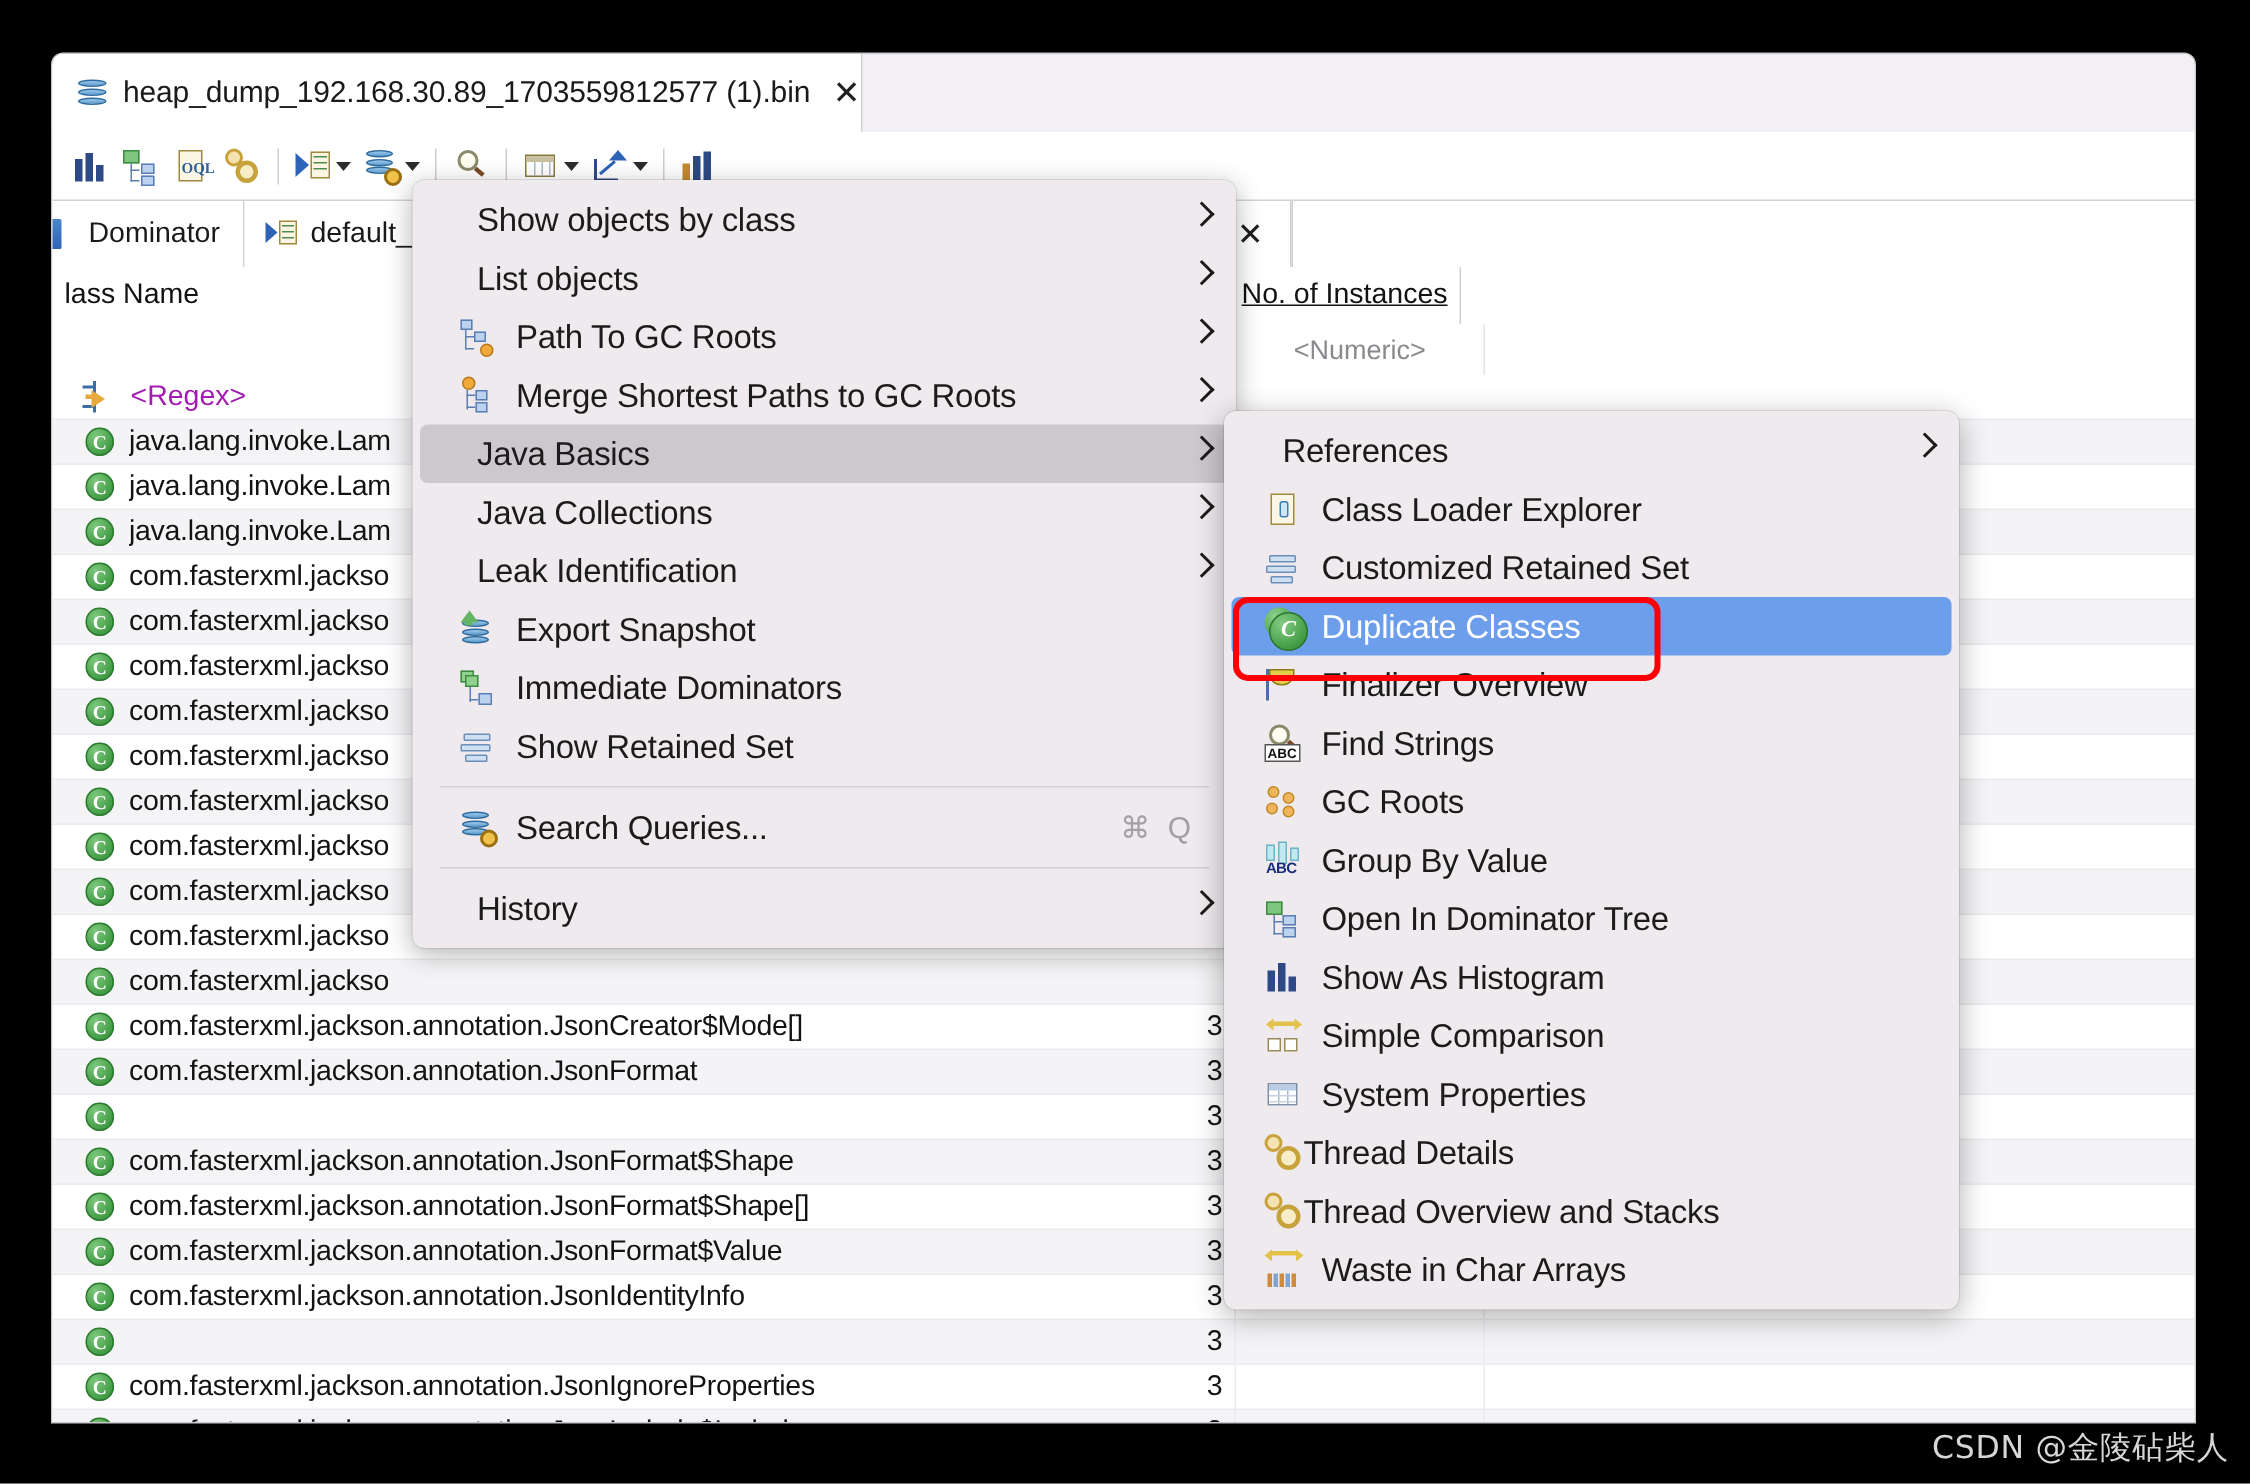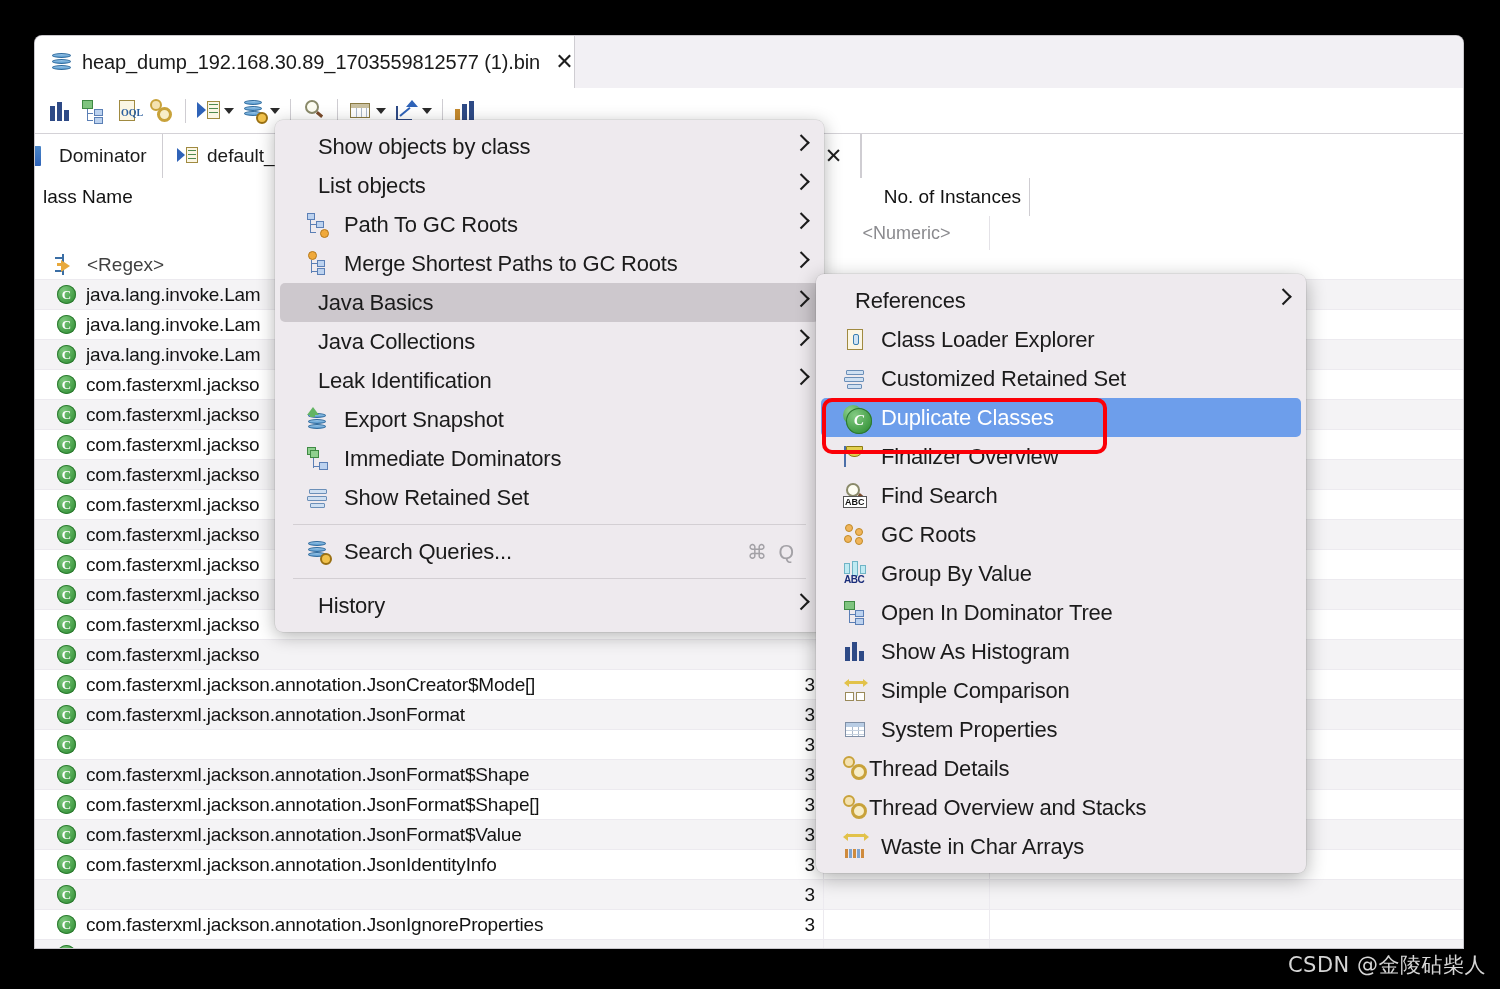--- a/index.html
+++ b/index.html
@@ -148,21 +148,21 @@
   }
   .regex-icon .ar:before{
     content:"";position:absolute;right:0;top:-3px;width:2px;height:8px;background:#3a6ea5;
   }
   .regex-icon .big{
     position:absolute;left:6px;top:5px;width:0;height:0;
     border-top:6px solid transparent;border-bottom:6px solid transparent;
     border-left:9px solid #e8a93c;
   }
   .regex-icon .bigbar{position:absolute;left:2px;top:8px;width:6px;height:3px;background:#e8a93c;}
-  .regex-text{margin-left:10px;font-size:19px;color:#404040;}
+  .regex-text{margin-left:10px;font-size:19px;color:#a21caf;}
 
   
   #ctx-menu{
     position:absolute;left:275px;top:120px;width:549px;
     background:#eeeaee;
     border-radius:8px;
     box-shadow:0 4px 18px rgba(0,0,0,.30), 0 0 0 .5px rgba(0,0,0,.12);
     padding:7px 0 7px 0;
     z-index:40;
   }
@@ -389,21 +389,21 @@
     <div class="vtab" style="left:770px;width:56px;justify-content:center;">
       <span class="vtab-close">✕</span>
     </div>
     <div style="position:absolute;left:826px;top:0;right:0;height:44px;background:#fff;border-left:1px solid #cfcdd2;"></div>
   </div>
 
   <div id="table-area">
     <div id="thead">
       <div class="th" style="left:0;width:625px;">lass Name</div>
       <div class="th num" style="left:625px;width:164px;">Defined Classes</div>
-      <div class="th num" style="left:805px;width:190px;">No. of Instances</div>
+      <div class="th num" style="left:749px;width:190px;text-decoration:underline;">No. of Instances</div>
       <div class="th" style="left:955px;width:473px;border-right:none;"></div>
     </div>
     <div id="filterrow">
       <div class="fcell" style="left:0;width:625px;"></div>
       <div class="fcell num" style="left:625px;width:164px;">&lt;Numeric&gt;</div>
       <div class="fcell num" style="left:789px;width:166px;">&lt;Numeric&gt;</div>
       <div class="fcell" style="left:955px;width:473px;border-right:none;"></div>
     </div>
     <div id="rows">
       <div class="row regex">
@@ -687,21 +687,21 @@
         <i style="position:absolute;left:3px;top:2px;width:17px;height:11px;background:#e2cf4e;border:1.4px solid #8d7c14;box-sizing:border-box;border-radius:0 0 8px 8px;"></i>
       </span>
       <span class="mlabel">Finalizer Overview</span>
     </div>
     <div class="mi">
       <span class="micon ico-mag" style="margin-right: 12px; flex: 0 0 auto;">
         <i class="lens" style="left:3px;top:0px;"></i>
         <i class="hnd" style="left:15px;top:12px;"></i>
         <span style="position:absolute;left:0;bottom:1px;font-size:9px;font-weight:bold;color:#111;background:#fff;border:1px solid #555;padding:0 1px;font-family:'Liberation Sans',sans-serif;">ABC</span>
       </span>
-      <span class="mlabel">Find Search</span>
+      <span class="mlabel">Find Strings</span>
     </div>
     <div class="mi">
       <span class="micon ico-dots" style="margin-right: 12px; flex: 0 0 auto;">
         <i style="left:2px;top:2px;"></i>
         <i style="left:12px;top:6px;"></i>
         <i style="left:1px;top:13px;"></i>
         <i style="left:12px;top:15px;"></i>
       </span>
       <span class="mlabel">GC Roots</span>
     </div>

